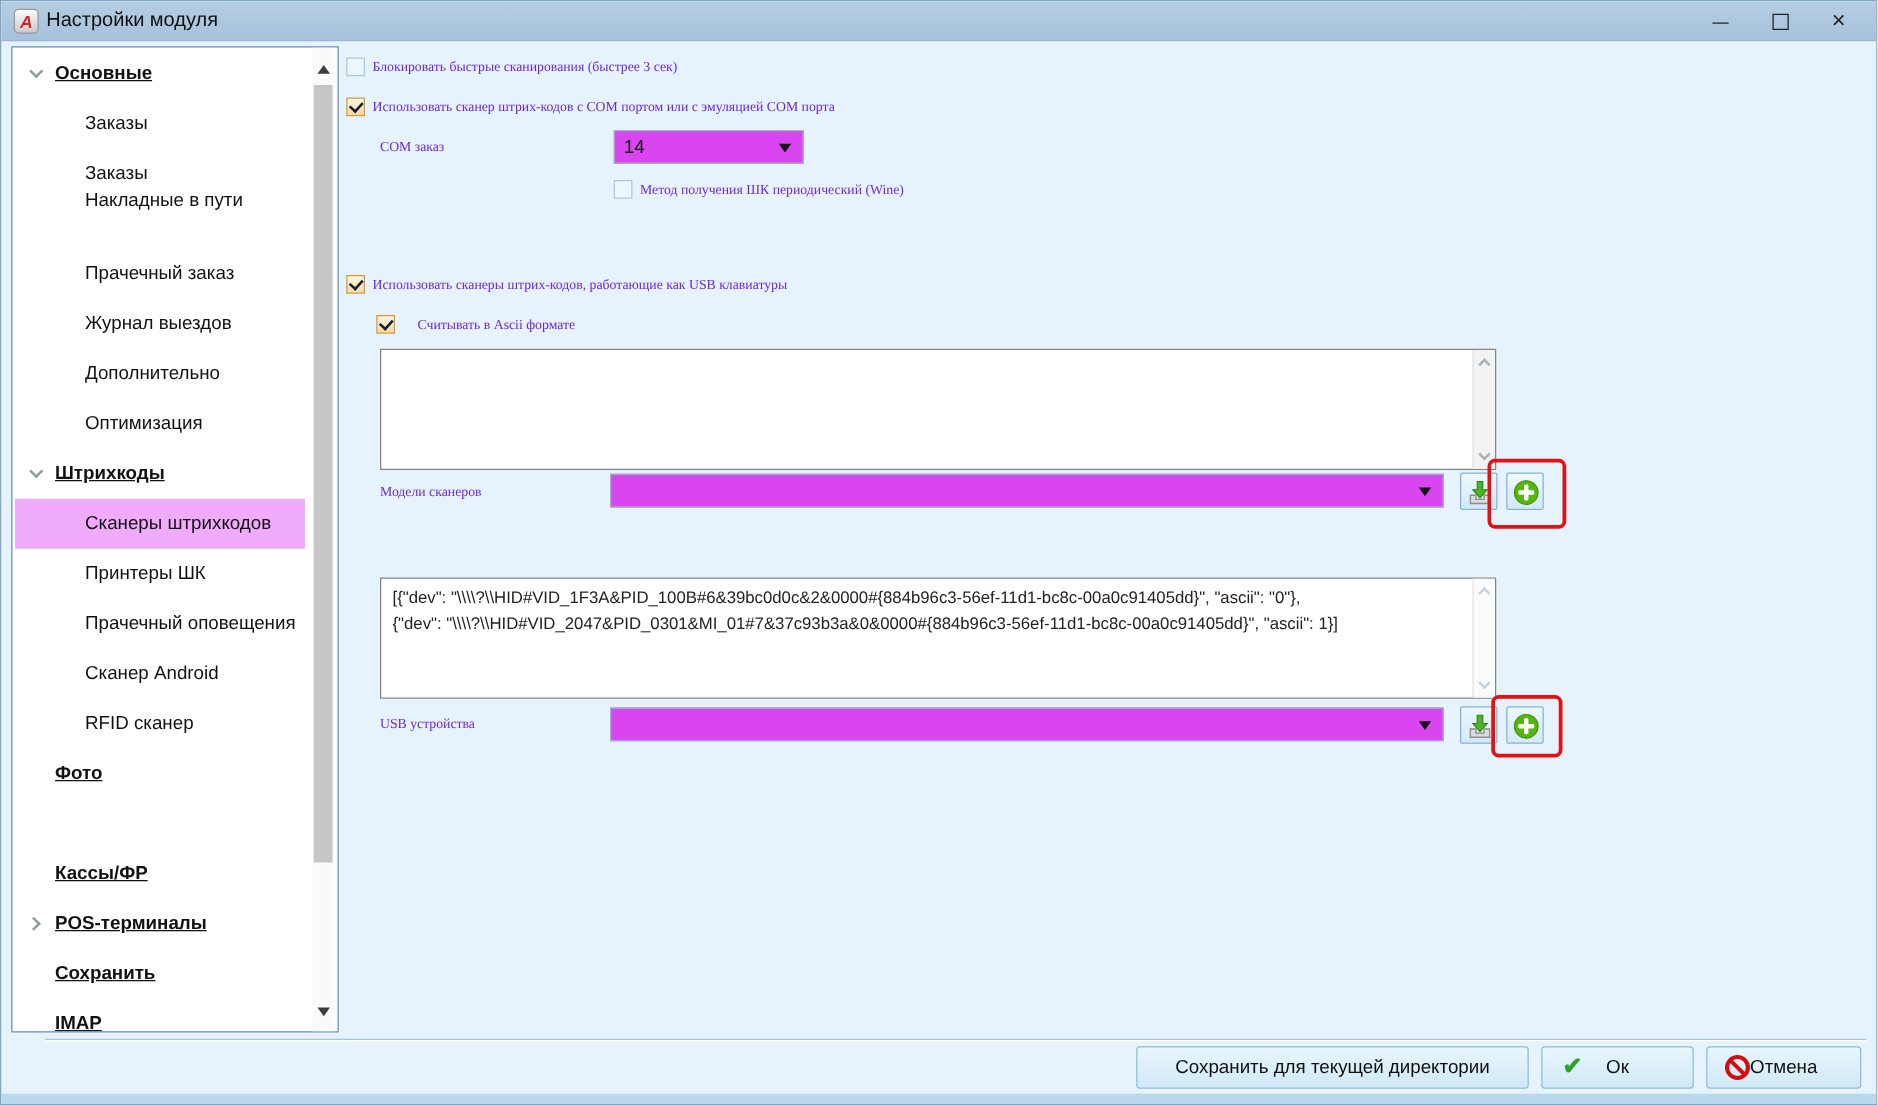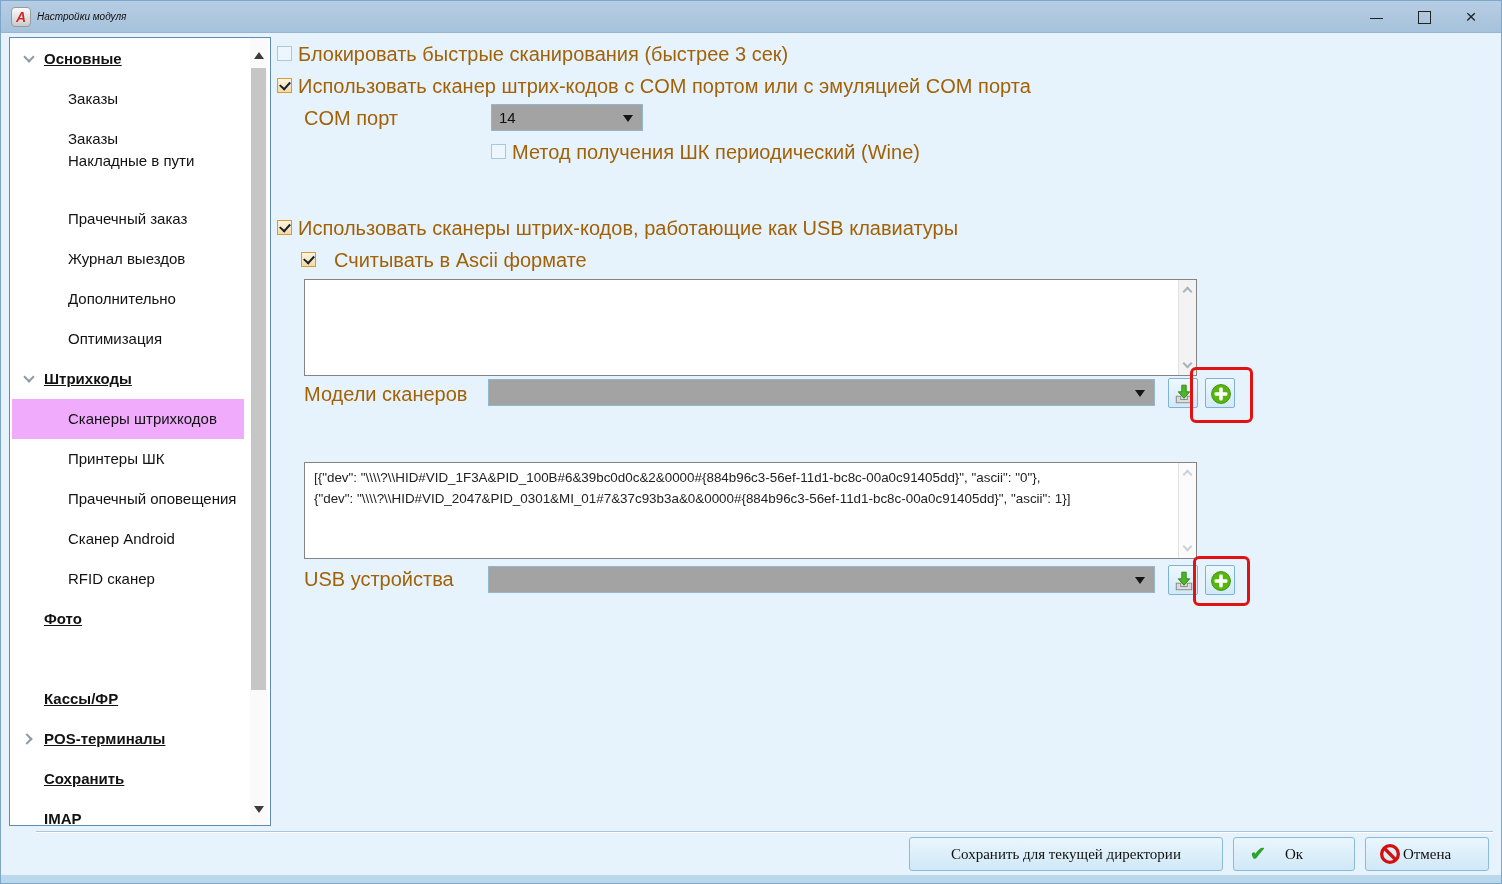--- a/index.html
+++ b/index.html
@@ -9,21 +9,21 @@
   .window { position:relative; width:1502px; height:884px; background:#e7f3fc;
             border:1px solid #7da6c8; overflow:hidden; }
 
   
   .titlebar { position:absolute; left:0; top:0; width:100%; height:32px;
               background:linear-gradient(#b6cee4,#a6c1db); border-bottom:1px solid #9ab6d0; }
   .app-icon { position:absolute; left:10px; top:6px; width:20px; height:20px; border-radius:4px;
               background:linear-gradient(#fbfbfb,#c7c9cc); border:1px solid #9a9a9a;
               text-align:center; line-height:19px; font-size:14px; font-weight:bold; font-style:italic;
               color:#d42322; text-shadow:0 0 2px #fff; }
-  .win-title { position:absolute; left:36px; top:0; height:32px; line-height:32px; font-size:10px; color:#101010;font-style:italic; }
+  .win-title { position:absolute; left:36px; top:0; height:32px; line-height:32px; font-size:16px; color:#101010; }
   .win-btn { position:absolute; top:2px; width:36px; height:28px; cursor:pointer; }
   .win-btn .bar  { position:absolute; left:11px; top:15px; width:13px; height:0; border-top:1.6px solid #222; }
   .win-btn .box  { position:absolute; left:11px; top:8px; width:13px; height:13px; border:1.6px solid #222; }
   .win-btn .x    { position:absolute; left:0; top:0; width:36px; height:28px; text-align:center;
                    line-height:27px; font-size:19px; color:#222; }
   #btn-min { left:1358px; } #btn-max { left:1406px; } #btn-close { left:1452px; }
 
   
   .sidebar { position:absolute; left:8px; top:36px; width:262px; height:789px;
              background:#fff; border:1px solid #5e8cb5; overflow:hidden; }
@@ -36,28 +36,28 @@
   .chev.down  { left:13px; top:14px; transform:rotate(45deg); }
   .chev.right { left:11px; top:16px; transform:rotate(-45deg); }
 
   .sb-scroll { position:absolute; right:2px; top:0; width:18px; height:789px; background:#fafafa; }
   .sb-arrow { position:absolute; left:4px; width:0; height:0; cursor:pointer; }
   .sb-up   { top:14px;  border-left:5px solid transparent; border-right:5px solid transparent; border-bottom:7px solid #3c3c3c; }
   .sb-down { bottom:14px; border-left:5px solid transparent; border-right:5px solid transparent; border-top:7px solid #3c3c3c; }
   .sb-thumb { position:absolute; left:1px; top:30px; width:15px; height:622px; background:#c6c6c6; cursor:pointer; }
 
   
-  .lbl { position:absolute; height:20px; line-height:20px; font-size:20px; color:#a16207; white-space:nowrap; }
+  .lbl { position:absolute; height:20px; line-height:20px; font-size:11px; color:#6d28d9; white-space:nowrap;font-family:Liberation Serif, serif; }
   .cb { position:absolute; width:15px; height:15px; border:1px solid #abc8da; background:#ecf6fd; cursor:pointer; }
   .cb.checked { border:1px solid #d79a33; background:linear-gradient(#fdf6e3,#f5d9a2); }
   .cb.checked::after { content:''; position:absolute; left:2px; top:2px; width:8px; height:5px;
                        border-left:2px solid #14202e; border-bottom:2px solid #14202e; transform:rotate(-48deg); }
   .cb-lbl { cursor:pointer; }
 
-  .combo { position:absolute; height:27px; background:#a3a3a3; border:1px solid #94b6cd; cursor:pointer; }
+  .combo { position:absolute; height:27px; background:#d946ef; border:1px solid #94b6cd; cursor:pointer; }
   .combo .val { position:absolute; left:7px; top:0; height:25px; line-height:25px; font-size:15px; color:#101010; }
   .tri-down { position:absolute; right:9px; top:10px; width:0; height:0;
               border-left:5px solid transparent; border-right:5px solid transparent; border-top:7px solid #151515; }
 
   .tarea { position:absolute; background:#fff; border:1px solid #848484; font-family:"Liberation Sans", sans-serif;
            font-size:13.4px; line-height:1.55; color:#222; padding:5px 28px 5px 9px; resize:none;
            overflow:hidden; white-space:pre-wrap; }
   .ta-strip { position:absolute; width:18px; background:#f3f3f3; border-left:1px solid #e2e2e2; }
   .ta-chev { position:absolute; left:5px; width:7px; height:7px; border-right:2px solid #a9b3bb; border-bottom:2px solid #a9b3bb; cursor:pointer; }
   .ta-chev.up { transform:rotate(-135deg); } .ta-chev.dn { transform:rotate(45deg); }
@@ -67,21 +67,21 @@
   .icon-btn svg { position:absolute; left:4px; top:4px; }
 
   .annot { position:absolute; border:3px solid #e31212; border-radius:6px; pointer-events:none; }
 
   
   .sep { position:absolute; left:35px; top:830px; width:1457px; height:2px;
          border-top:1px solid #a7c5dc; border-bottom:1px solid #ffffff; }
   .btn { position:absolute; top:836px; height:34px; background:linear-gradient(#eaf6fd,#d0e8f7);
          border:1px solid #8abbdd; border-radius:3px; font-size:15px; color:#101010;
          text-align:center; line-height:32px; cursor:pointer; }
-  .btn .blabel { display:inline-block;font-family:Liberation Serif, serif; }
+  .btn .blabel { display:inline-block; }
   .btn .bicon { position:absolute; left:13px; top:5px; width:22px; height:22px; }
   .check-glyph { color:#2aa32a; font-size:19px; line-height:22px; font-weight:bold; }
   .bottom-strip { position:absolute; left:0; top:874px; width:100%; height:10px; background:#b9d8ec; }
 </style>
 </head>
 <body>
 
 <div class="window">
 
   <div class="titlebar">
@@ -166,21 +166,21 @@
       <div class="sb-arrow sb-down"></div>
     </div>
   </div>
 
   <div class="cb" style="left:276px; top:45px"></div>
   <div class="lbl cb-lbl" style="left:297px; top:43px">Блокировать быстрые сканирования (быстрее 3 сек)</div>
 
   <div class="cb checked" style="left:276px; top:77px"></div>
   <div class="lbl cb-lbl" style="left:297px; top:75px">Использовать сканер штрих-кодов с COM портом или с эмуляцией COM порта</div>
 
-  <div class="lbl" style="left:303px; top:107px">COM порт</div>
+  <div class="lbl" style="left:303px; top:107px">COM заказ</div>
   <div class="combo" style="left:490px; top:103px; width:152px">
     <span class="val">14</span>
     <span class="tri-down"></span>
   </div>
 
   <div class="cb" style="left:490px; top:143px"></div>
   <div class="lbl cb-lbl" style="left:511px; top:141px">Метод получения ШК периодический (Wine)</div>
 
   <div class="cb checked" style="left:276px; top:219px"></div>
   <div class="lbl cb-lbl" style="left:297px; top:217px">Использовать сканеры штрих-кодов, работающие как USB клавиатуры</div>

